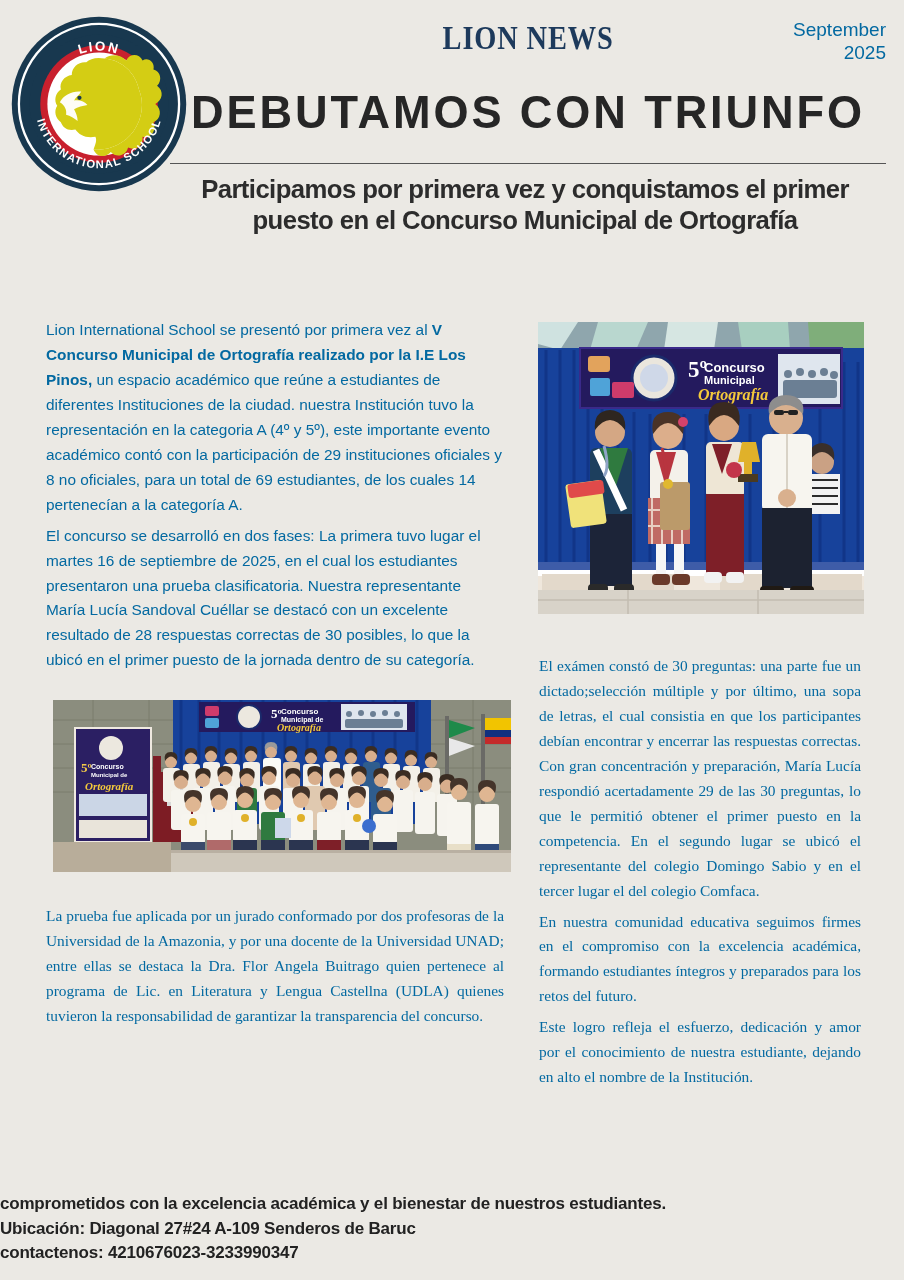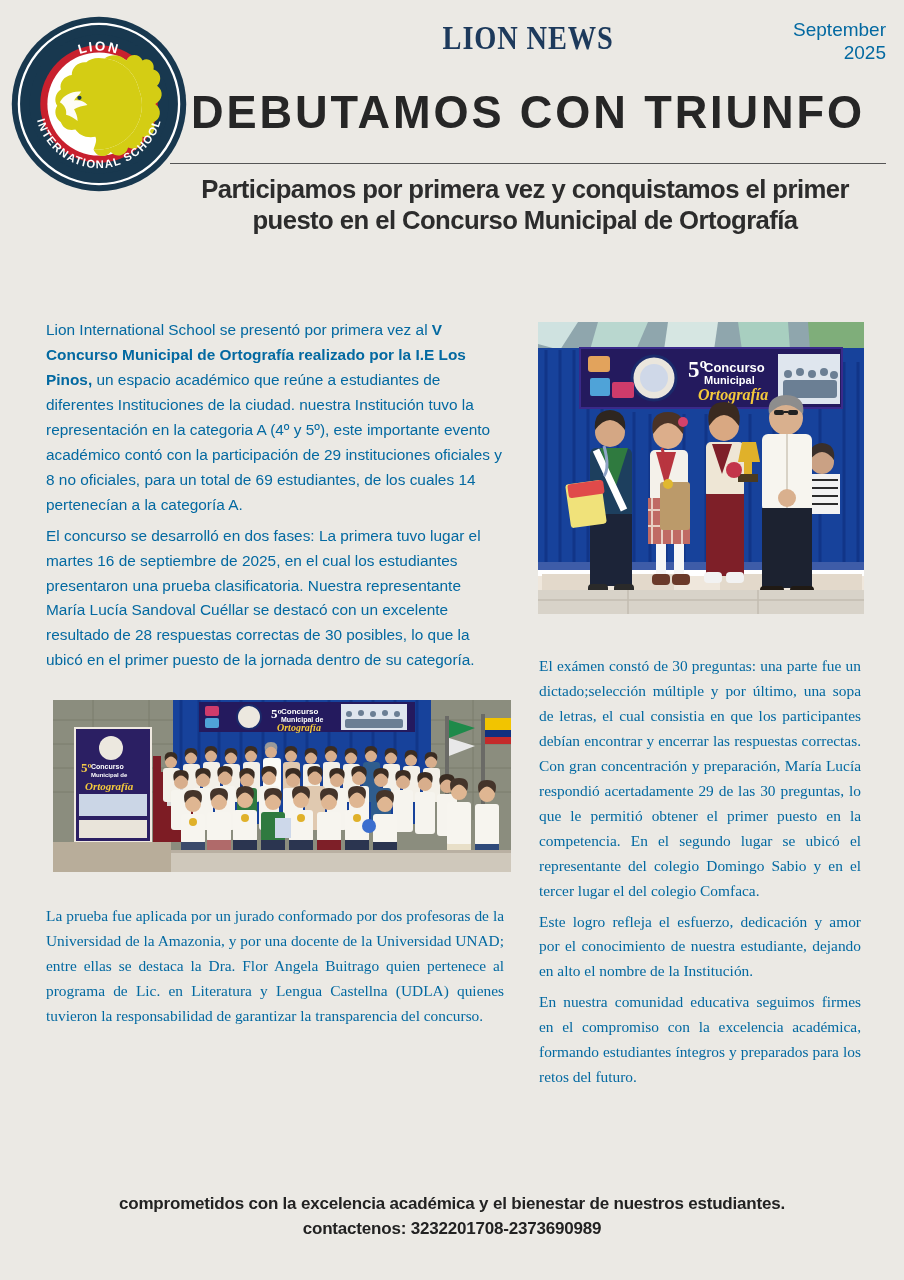--- a/index.html
+++ b/index.html
@@ -93,21 +93,20 @@
 
   
   .photo{position:relative;overflow:hidden;background:#bef264;}
 
   #photo-top{position:absolute;left:538px;top:322px;width:326px;height:292px;}
   #photo-bottom{position:absolute;left:53px;top:700px;width:458px;height:172px;}
 
   
   .footer{
     position:absolute;left:0;top:1192px;width:904px;
-    text-align:center;
     font-weight:700;
     font-size:17px;
     line-height:1.45;
     color:#222;
     letter-spacing:-0.2px;
   }
   .footer div{display:block;}
 </style>
 </head>
 <body>
@@ -549,22 +548,23 @@
       <rect x="0" y="142" width="118" height="30" fill="#b8ad9a"></rect>
     </svg>
   </div>
 
   <div class="col-left" style="top:898px;">
     <p class="body just">La prueba fue aplicada por un jurado conformado por dos profesoras de la Universidad de la Amazonia, y por una docente de la Universidad UNAD; entre ellas se destaca la Dra. Flor Angela Buitrago quien pertenece al programa de Lic. en Literatura y Lengua Castellna (UDLA) quienes tuvieron la responsabilidad de garantizar la transparencia del concurso.</p>
   </div>
 
   <div class="col-right" style="top:648px;">
     <p class="body just">El exámen constó de 30 preguntas: una parte fue un dictado;selección    múltiple y por último, una sopa de letras, el cual consistia en que los participantes debían encontrar y encerrar las respuestas correctas. Con gran concentración y preparación, María Lucía respondió acertadamente 29 de las 30 preguntas, lo que le permitió obtener el primer puesto en la competencia. En el segundo lugar se ubicó el representante del colegio Domingo Sabio y en el tercer lugar el del colegio Comfaca.</p>
+    <p class="body just">En nuestra comunidad educativa seguimos firmes en el compromiso con la excelencia académica, formando estudiantes íntegros y preparados para los retos del futuro.</p>
     <p class="body just">Este logro refleja el esfuerzo, dedicación y amor por el conocimiento de nuestra estudiante, dejando en alto el nombre de la Institución.</p>
-    <p class="body just">En nuestra comunidad educativa seguimos firmes en el compromiso con la excelencia académica, formando estudiantes íntegros y preparados para los retos del futuro.</p>
   </div>
 
   <div class="footer">
     <div>comprometidos con la excelencia académica y el bienestar de nuestros estudiantes.</div>
-    <div>contactenos: 3232201708-2373690989</div>
+    <div>Ubicación: Diagonal 27#24 A-109 Senderos de Baruc</div>
+    <div>contactenos: 4210676023-3233990347</div>
   </div>
 
 </div>
 
 </body></html>

